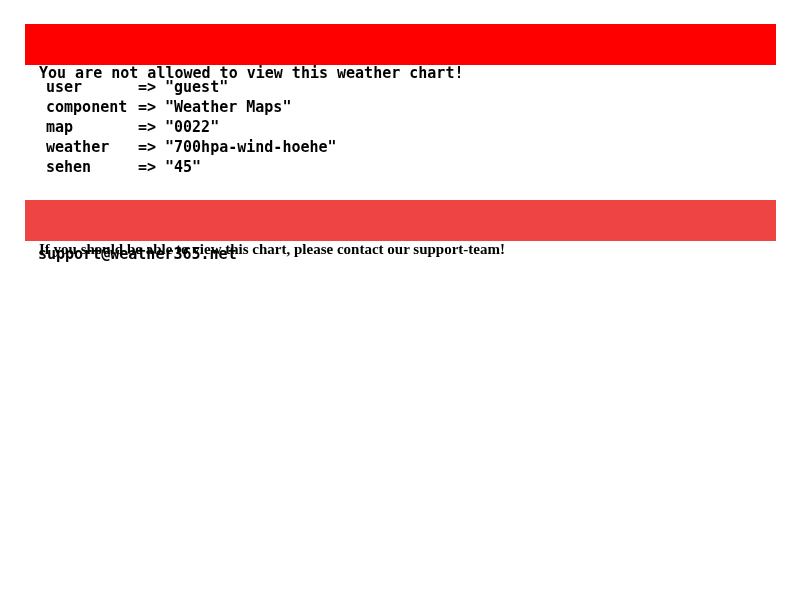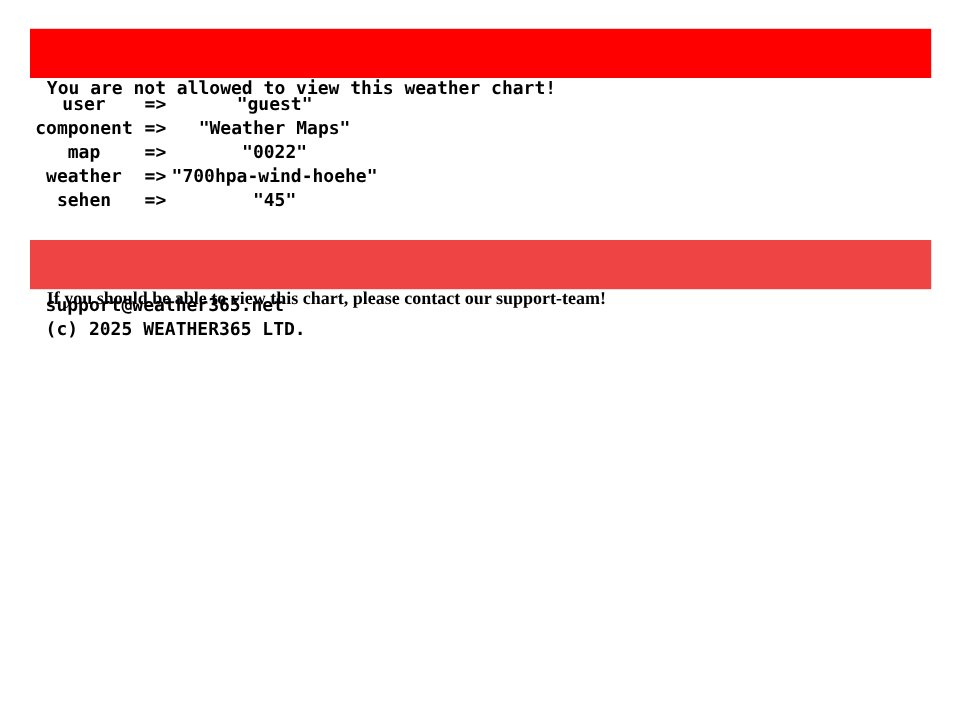--- a/index.html
+++ b/index.html
@@ -19,23 +19,22 @@
     width: 751px;
     height: 41px;
     padding: 2px 0 0 14px;
     line-height: 19px;
     white-space: pre;
   }
   .banner-error { top: 24px; background: #ff0000; }
   .banner-info  { top: 200px; background: #ef4444; font-family: Liberation Serif, serif; }
   .param-list {
     position: absolute;
-    left: 24px;
+    left: 46px;
     top: 77px;
-    text-align: center;
   }
   .param-row {
     display: grid;
     grid-template-columns: 92px 27px auto;
     line-height: 20px;
     white-space: pre;
   }
   .footer {
     position: absolute;
     left: 38px;
@@ -82,14 +81,13 @@
     <span>"45"</span>
   </div>
 </div>
 
 <div class="banner banner-info">
   <div>If you should be able to view this chart, please contact our support-team!</div>
 </div>
 
 <div class="footer">
   <span>support@weather365.net</span>
-  <span>(c) 2025 WEATHER365 LTD.</span>
 </div>
 
 </body></html>

